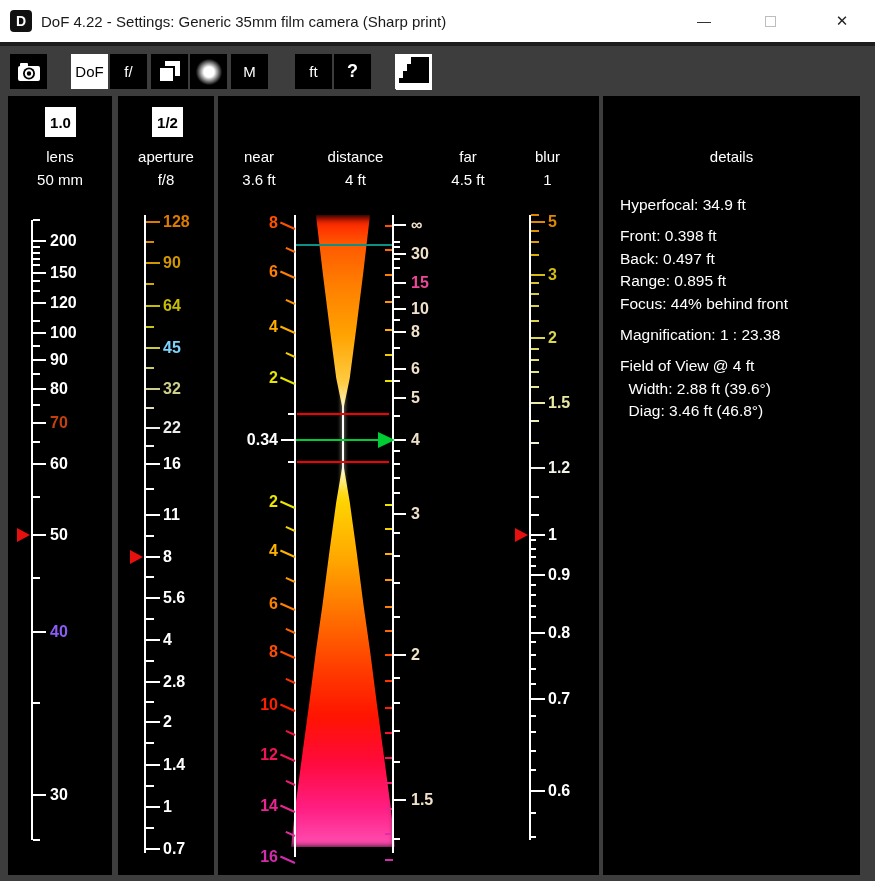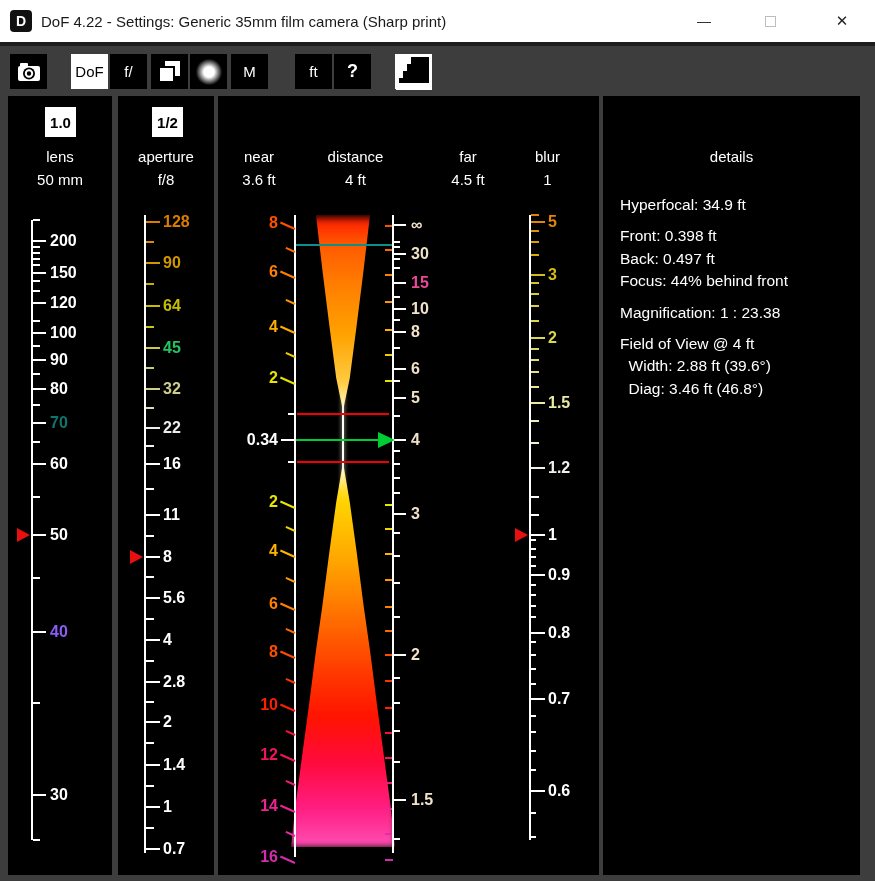--- a/index.html
+++ b/index.html
@@ -144,21 +144,21 @@
           <div class="tick" style="left: 25px; top: 236px; width: 13px; background: rgb(255, 255, 255);"></div>
           <div class="slabel" style="left: 42px; top: 226px; color: rgb(255, 255, 255);">100</div>
           <div class="tick" style="left: 25px; top: 249px; width: 7px; background: rgb(255, 255, 255);"></div>
           <div class="tick" style="left: 25px; top: 263px; width: 13px; background: rgb(255, 255, 255);"></div>
           <div class="slabel" style="left: 42px; top: 253px; color: rgb(255, 255, 255);">90</div>
           <div class="tick" style="left: 25px; top: 277px; width: 7px; background: rgb(255, 255, 255);"></div>
           <div class="tick" style="left: 25px; top: 292px; width: 13px; background: rgb(255, 255, 255);"></div>
           <div class="slabel" style="left: 42px; top: 282px; color: rgb(255, 255, 255);">80</div>
           <div class="tick" style="left: 25px; top: 308px; width: 7px; background: rgb(255, 255, 255);"></div>
           <div class="tick" style="left: 25px; top: 326px; width: 13px; background: rgb(255, 255, 255);"></div>
-          <div class="slabel" style="left: 42px; top: 316px; color: #0f766e;">70</div>
+          <div class="slabel" style="left: 42px; top: 316px; color: #c2410c;">70</div>
           <div class="tick" style="left: 25px; top: 345px; width: 7px; background: rgb(255, 255, 255);"></div>
           <div class="tick" style="left: 25px; top: 367px; width: 13px; background: rgb(255, 255, 255);"></div>
           <div class="slabel" style="left: 42px; top: 357px; color: rgb(255, 255, 255);">60</div>
           <div class="tick" style="left: 25px; top: 400px; width: 7px; background: rgb(255, 255, 255);"></div>
           <div class="tick" style="left: 25px; top: 438px; width: 13px; background: rgb(255, 255, 255);"></div>
           <div class="slabel" style="left: 42px; top: 428px; color: rgb(255, 255, 255);">50</div>
           <div class="tick" style="left: 25px; top: 481px; width: 7px; background: rgb(255, 255, 255);"></div>
           <div class="tick" style="left: 25px; top: 535px; width: 13px; background: rgb(255, 255, 255);"></div>
           <div class="slabel" style="left: 42px; top: 525px; color: #8b5cf6;">40</div>
           <div class="tick" style="left: 25px; top: 606px; width: 7px; background: rgb(255, 255, 255);"></div>
@@ -178,21 +178,21 @@
           <div class="tick" style="left: 28px; top: 125px; width: 14px; background: rgb(219, 124, 0);"></div>
           <div class="slabel" style="left: 45px; top: 115px; color: rgb(219, 124, 0);">128</div>
           <div class="tick" style="left: 28px; top: 145px; width: 8px; background: rgb(216, 138, 0);"></div>
           <div class="tick" style="left: 28px; top: 166px; width: 14px; background: rgb(210, 151, 0);"></div>
           <div class="slabel" style="left: 45px; top: 156px; color: rgb(210, 151, 0);">90</div>
           <div class="tick" style="left: 28px; top: 187px; width: 8px; background: rgb(204, 171, 0);"></div>
           <div class="tick" style="left: 28px; top: 209px; width: 14px; background: rgb(198, 189, 0);"></div>
           <div class="slabel" style="left: 45px; top: 199px; color: rgb(198, 189, 0);">64</div>
           <div class="tick" style="left: 28px; top: 230px; width: 8px; background: rgb(198, 197, 28);"></div>
           <div class="tick" style="left: 28px; top: 251px; width: 14px; background: rgb(201, 201, 67);"></div>
-          <div class="slabel" style="left: 45px; top: 241px; color: #22c55e;">45</div>
+          <div class="slabel" style="left: 45px; top: 241px; color: #7dd3fc;">45</div>
           <div class="tick" style="left: 28px; top: 271px; width: 8px; background: rgb(204, 204, 106);"></div>
           <div class="tick" style="left: 28px; top: 292px; width: 14px; background: rgb(207, 207, 141);"></div>
           <div class="slabel" style="left: 45px; top: 282px; color: rgb(207, 207, 141);">32</div>
           <div class="tick" style="left: 28px; top: 311px; width: 8px; background: rgb(222, 222, 188);"></div>
           <div class="tick" style="left: 28px; top: 331px; width: 14px; background: rgb(236, 236, 236);"></div>
           <div class="slabel" style="left: 45px; top: 321px; color: rgb(236, 236, 236);">22</div>
           <div class="tick" style="left: 28px; top: 349px; width: 8px; background: rgb(244, 244, 244);"></div>
           <div class="tick" style="left: 28px; top: 367px; width: 14px; background: rgb(255, 255, 255);"></div>
           <div class="slabel" style="left: 45px; top: 357px; color: rgb(255, 255, 255);">16</div>
           <div class="tick" style="left: 28px; top: 392px; width: 8px; background: rgb(255, 255, 255);"></div>
@@ -420,20 +420,21 @@
         </div>
       <div class="red-arrow" id="blur-arrow" style="left: 19px; top: 432px;"></div>
     </div>
 
     <div class="panel" id="p-details">
       <div class="dtitle">details</div>
       <div class="details-body">
         <div class="dline">Hyperfocal: 34.9 ft</div>
         <div class="dline grp">Front: 0.398 ft</div>
         <div class="dline">Back: 0.497 ft</div>
+        <div class="dline">Range: 0.895 ft</div>
         <div class="dline">Focus: 44% behind front</div>
         <div class="dline grp">Magnification: 1 : 23.38</div>
         <div class="dline grp">Field of View @ 4 ft</div>
         <div class="dline">  Width: 2.88 ft (39.6°)</div>
         <div class="dline">  Diag: 3.46 ft (46.8°)</div>
       </div>
     </div>
 
   </div>
 </div>

